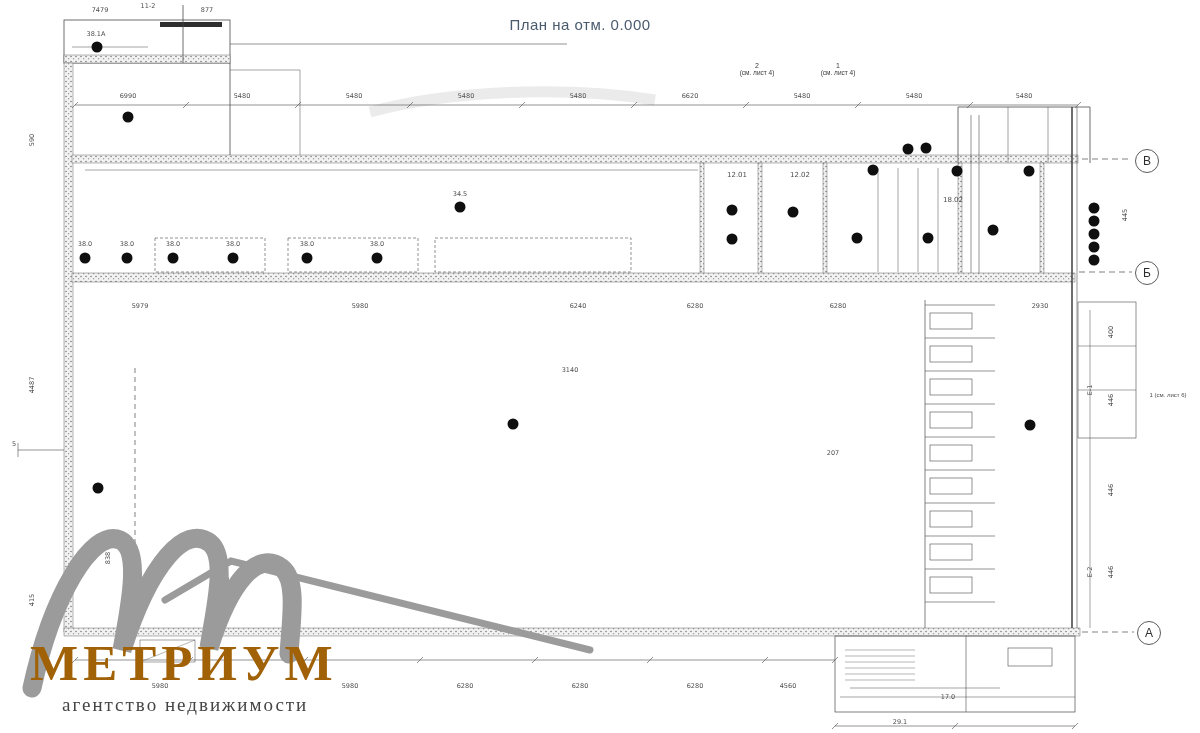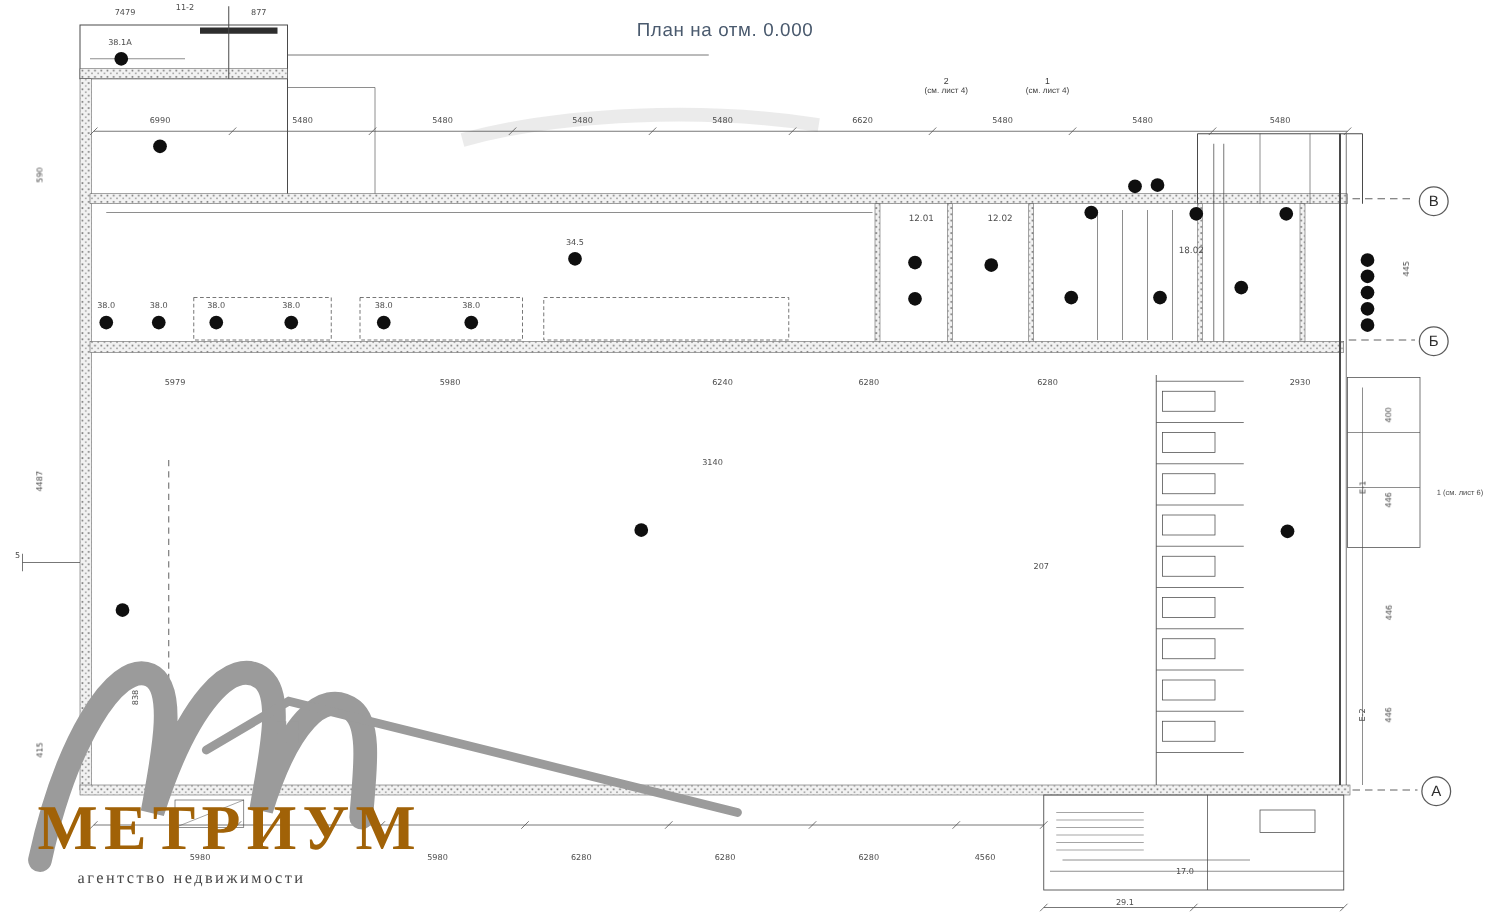--- a/index.html
+++ b/index.html
@@ -20,21 +20,21 @@
   .side-note{position:absolute;left:1138px;top:392px;width:60px;text-align:center;
        color:#4a4a4a;font-size:6px;filter:blur(.3px);}
   
   .axis{position:absolute;width:22px;height:22px;border:1px solid #5a5a5a;border-radius:50%;
        display:flex;align-items:center;justify-content:center;font-size:12px;color:#2d2d2d;
        background:rgba(255,255,255,.6);filter:blur(.2px);}
   
   .brand{position:absolute;left:30px;top:634px;font-family:"Liberation Serif",serif;
        font-size:51px;font-weight:700;letter-spacing:5px;color:#a16207;}
   .tagline{position:absolute;left:62px;top:694px;font-family:"Liberation Serif",serif;
-       font-size:13px;letter-spacing:2px;color:#454545;}
+       font-size:19px;letter-spacing:2px;color:#454545;}
 </style>
 </head>
 <body>
 
 <div id="page">
 
   <svg id="plan-svg" width="1200" height="733" viewBox="0 0 1200 733">
     <defs>
       <pattern id="sp" width="5" height="5" patternUnits="userSpaceOnUse">
         <rect width="5" height="5" fill="#f2f2f2"></rect>

